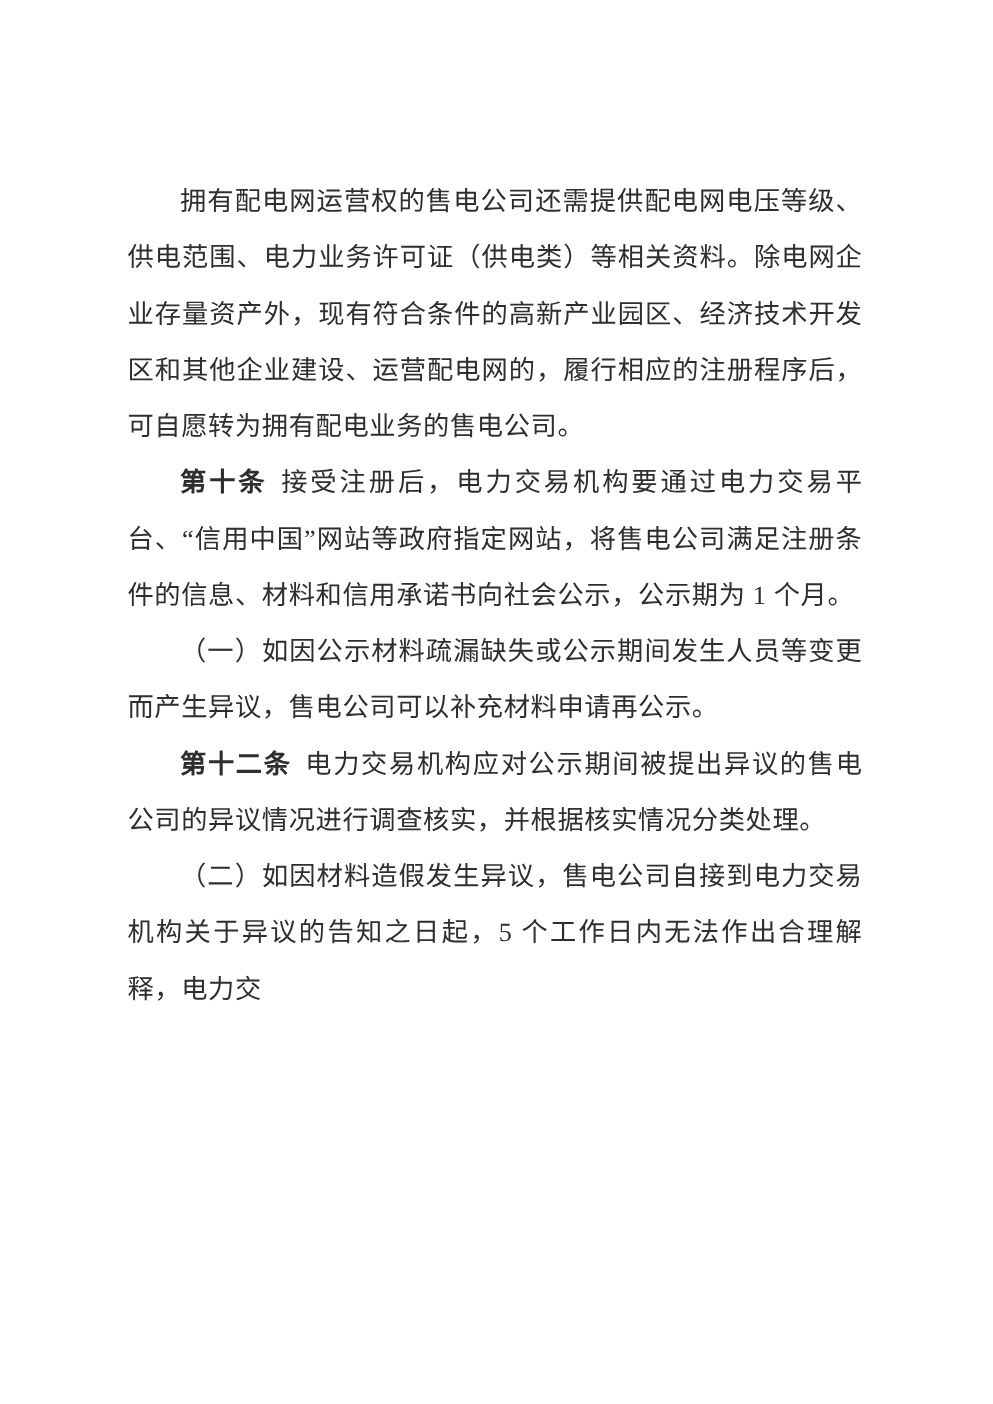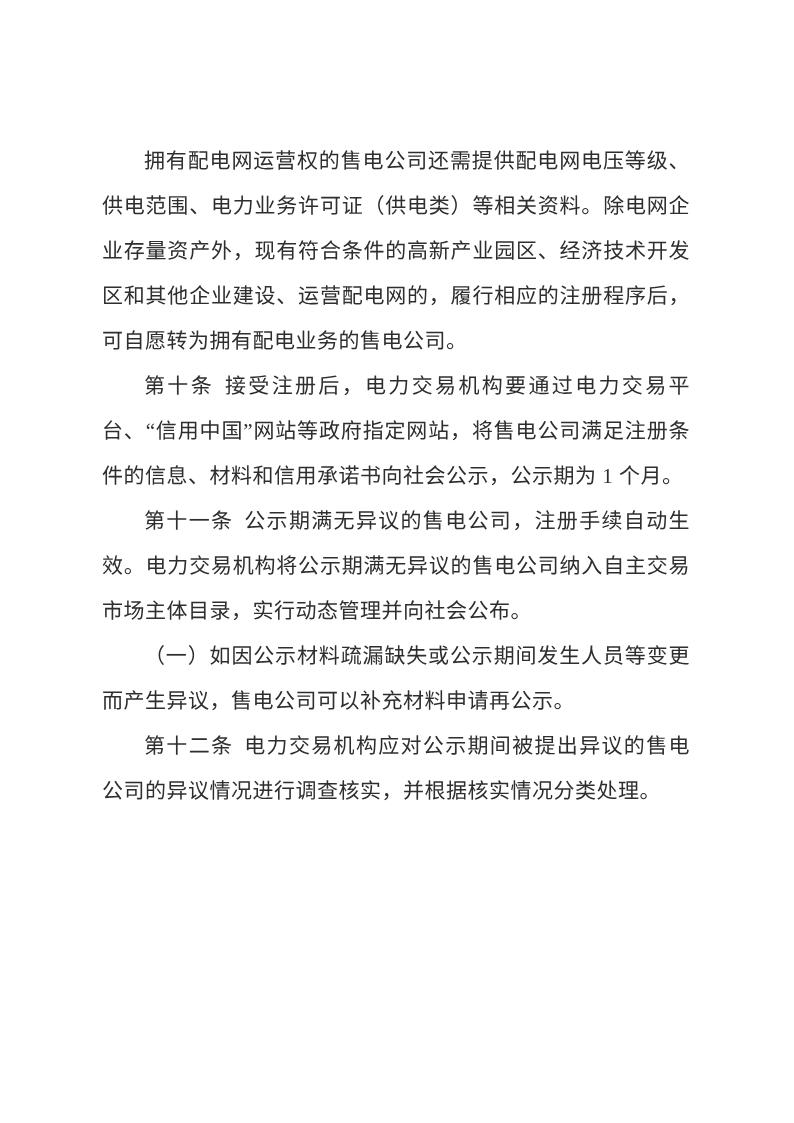--- a/index.html
+++ b/index.html
@@ -25,37 +25,37 @@
     font-size: 21px;
     line-height: 45px;
     letter-spacing: 0.5px;
     text-align: justify;
     text-justify: inter-character;
     text-indent: 2em;
     color: inherit;
     word-break: break-all;
   }
   .article-label {
-    font-weight: 400;
+    font-weight: 700;
     margin-top: 43px;
   }
   .article-label:not(:empty) {
     margin-right: 0.52em;
   }
 </style>
 </head>
 <body style="background: rgb(255, 255, 255);">
 
 <div class="page" style="color: rgb(46, 46, 46);">
 
   <p><b class="article-label"></b><span>拥有配电网运营权的售电公司还需提供配电网电压等级、供电范围、电力业务许可证（供电类）等相关资料。除电网企业存量资产外，现有符合条件的高新产业园区、经济技术开发区和其他企业建设、运营配电网的，履行相应的注册程序后，可自愿转为拥有配电业务的售电公司。</span></p>
 
   <p><b class="article-label">第十条</b><span>接受注册后，电力交易机构要通过电力交易平台、“信用中国”网站等政府指定网站，将售电公司满足注册条件的信息、材料和信用承诺书向社会公示，公示期为 1 个月。</span></p>
 
 
-  <p><b class="article-label">第十一条</b><span>公示期满无异议的售电公司，注册手续自动生效。电力交易机构将公示期满无异议的售电公司纳入自主交易市场主体目录，实行动态管理并向社会公布。</span></p>
 
   <p><b class="article-label"></b><span>（一）如因公示材料疏漏缺失或公示期间发生人员等变更而产生异议，售电公司可以补充材料申请再公示。</span></p>
 
   <p><b class="article-label">第十二条</b><span>电力交易机构应对公示期间被提出异议的售电公司的异议情况进行调查核实，并根据核实情况分类处理。</span></p>
 
+  <p><b class="article-label"></b><span>（二）如因材料造假发生异议，售电公司自接到电力交易机构关于异议的告知之日起，5 个工作日内无法作出合理解释，电力交</span></p>
 
 </div>
 
 </body></html>

